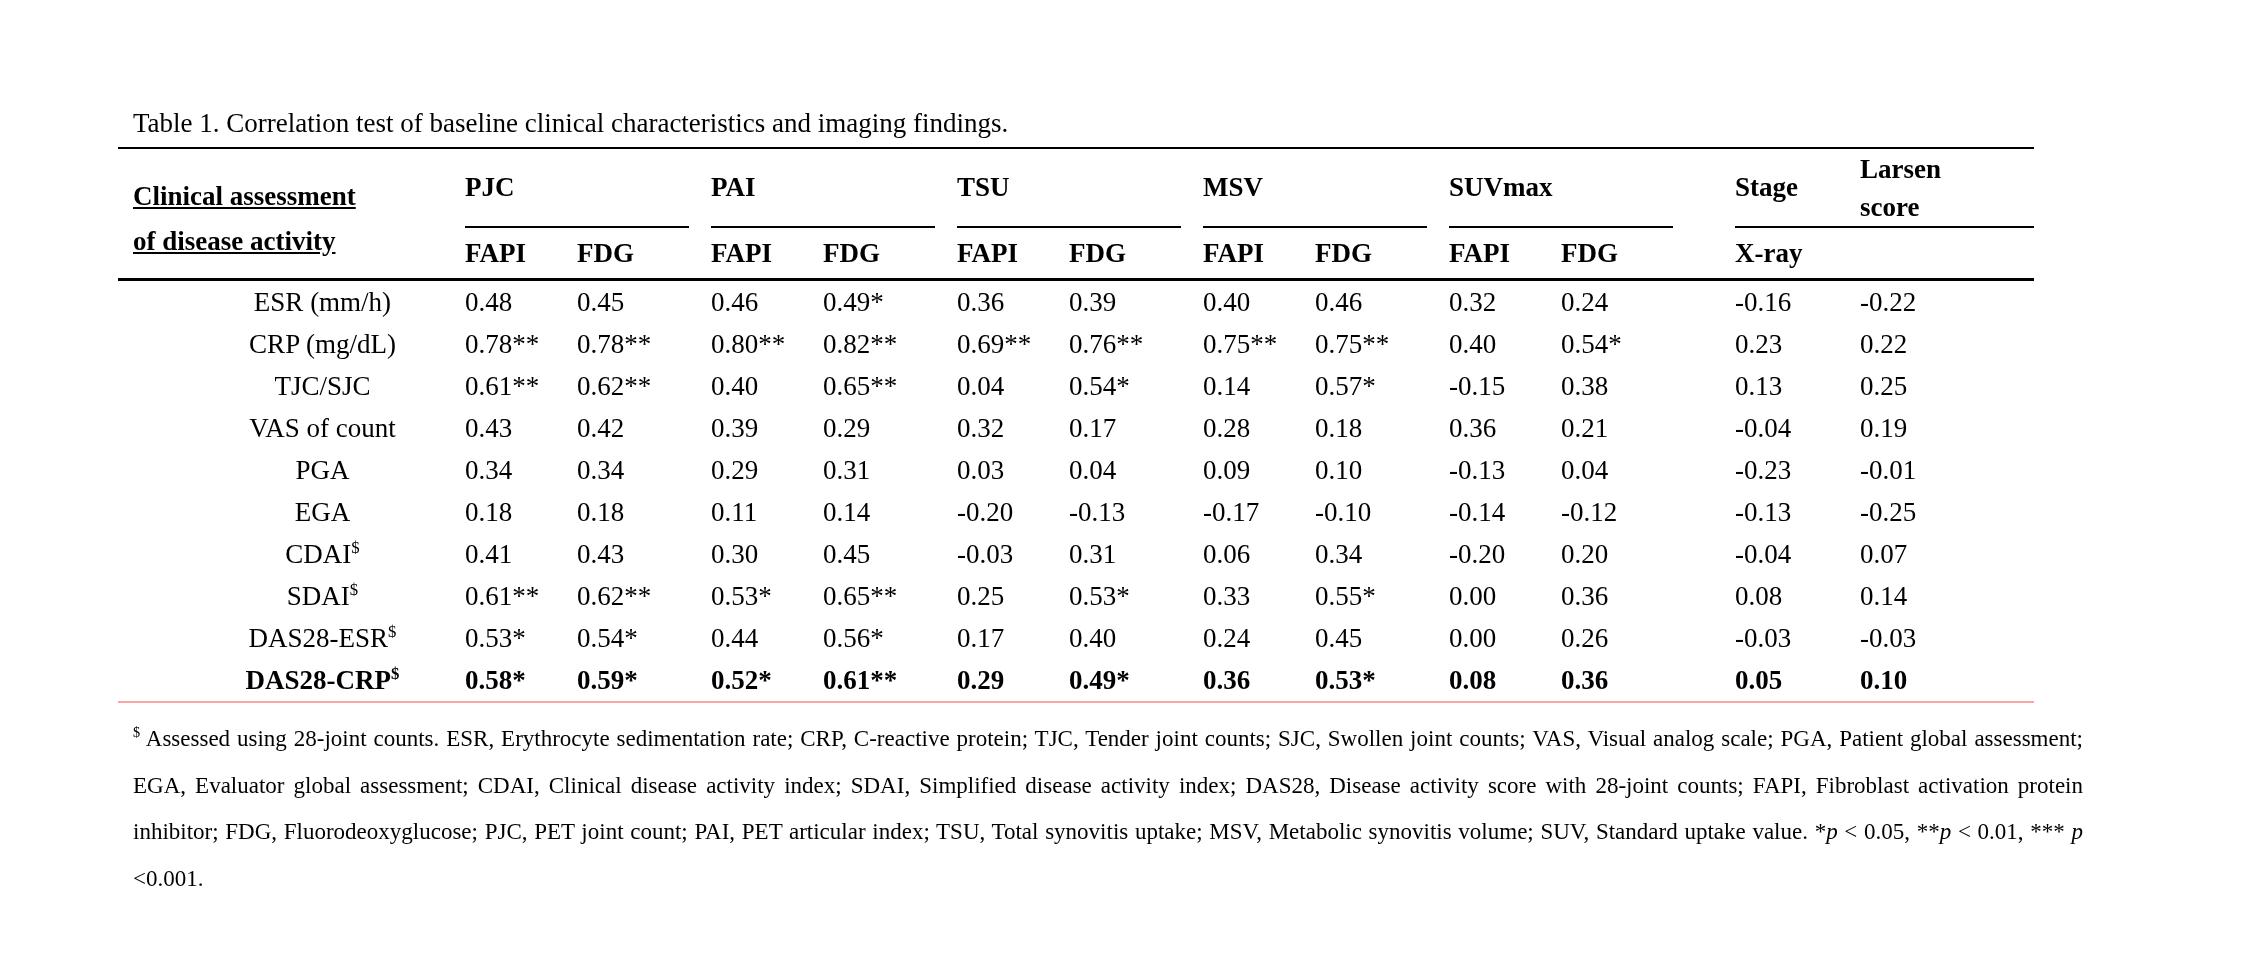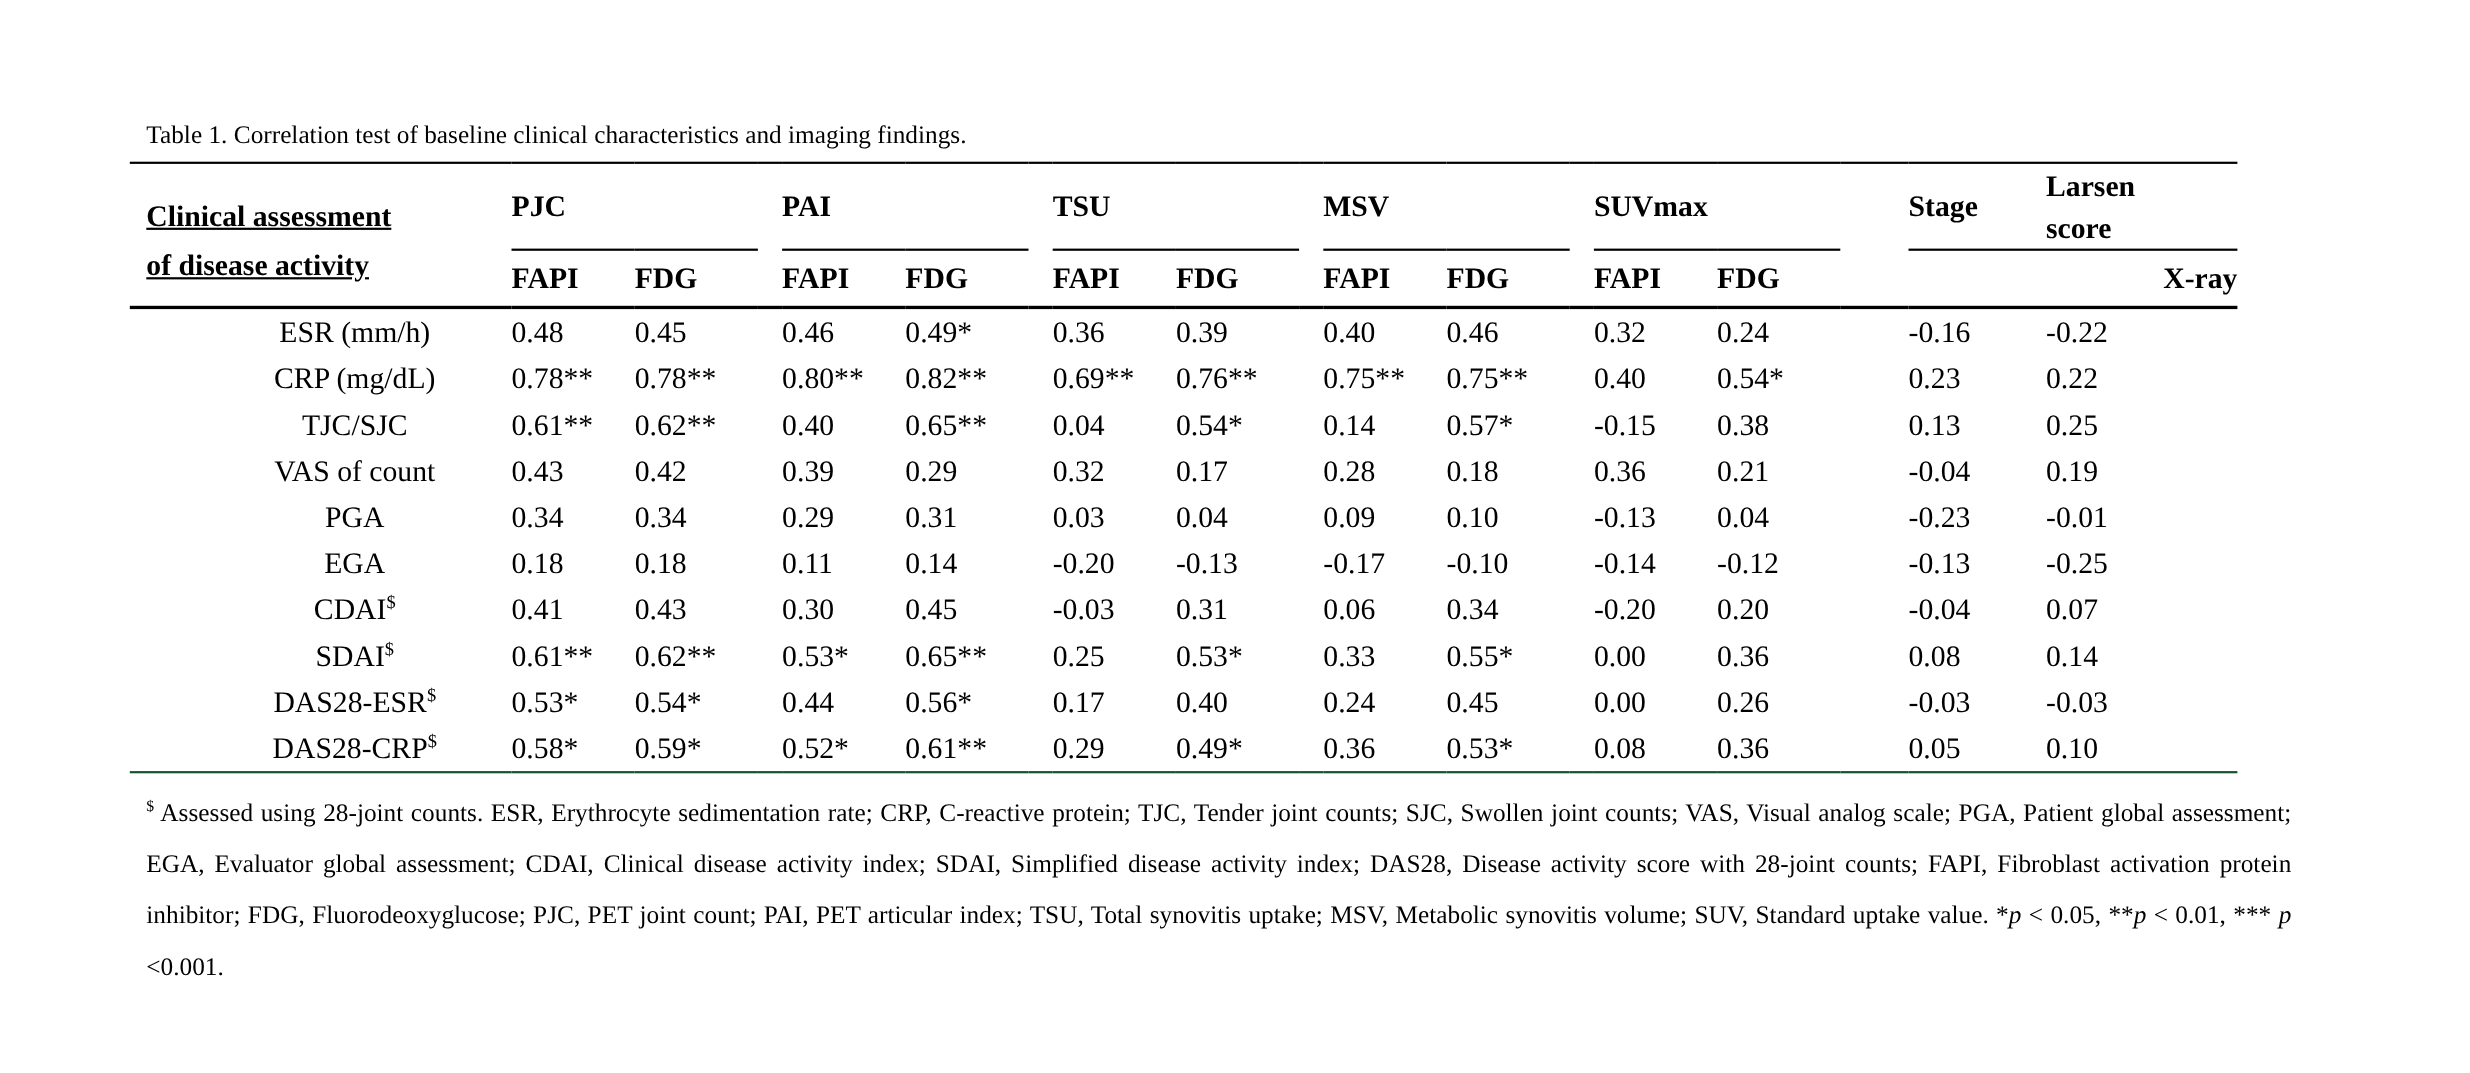--- a/index.html
+++ b/index.html
@@ -6,21 +6,21 @@
     margin: 0;
     padding: 0;
     background: #ffffff;
     width: 2245px;
     height: 975px;
     overflow: hidden;
     font-family: "Liberation Serif", serif;
     color: #000000;
   }
   .page { position: absolute; left: 118px; top: 106px; width: 2000px; }
-  .title { margin: 0 0 0 15px; font-size: 23px; line-height: 34px; font-weight: normal; }
+  .title { margin: 0 0 0 15px; font-size: 27px; line-height: 34px; font-weight: normal; }
 
   table.corr { border-collapse: collapse; table-layout: fixed; width: 1916px; margin-top: 7px; }
   th, td { font-size: 27px; font-weight: normal; text-align: left; padding: 0; }
 
   .c-label  { width: 347px; }
   .c-v      { width: 112px; }
   .c-gap    { width: 22px; }
   .c-gapL   { width: 62px; }
   .c-stage  { width: 125px; }
   .c-larsen { width: 174px; }
@@ -34,24 +34,24 @@
     vertical-align: top;
     padding: 10px 0 0 15px;
     text-align: left;
     font-weight: bold;
     text-decoration: underline;
   }
   .label-cell .blk { display: block; line-height: 45px; }
   .larsen-wrap .blk { display: block; line-height: 38px; }
 
   tr.h2 th { height: 50px; border-bottom: 3px solid #000; vertical-align: middle; font-weight: bold; margin-top: 38px; }
-  tr.h2 th.xray { text-align: right; }
+  tr.h2 th.xray { text-align: left; }
 
   tbody td { height: 42px; vertical-align: middle; }
-  tbody tr:last-child td { border-bottom: 2px solid #14532d; }
+  tbody tr:last-child td { border-bottom: 2px solid #fca5a5; font-weight: bold; }
   td.rowlabel { padding-left: 62px; text-align: center; }
 
   sup { font-size: 62%; vertical-align: super; line-height: 0; }
 
   .footnote {
     margin: 13px 0 0 15px;
     width: 1950px;
     font-size: 23px;
     line-height: 46.5px;
     text-align: justify;

